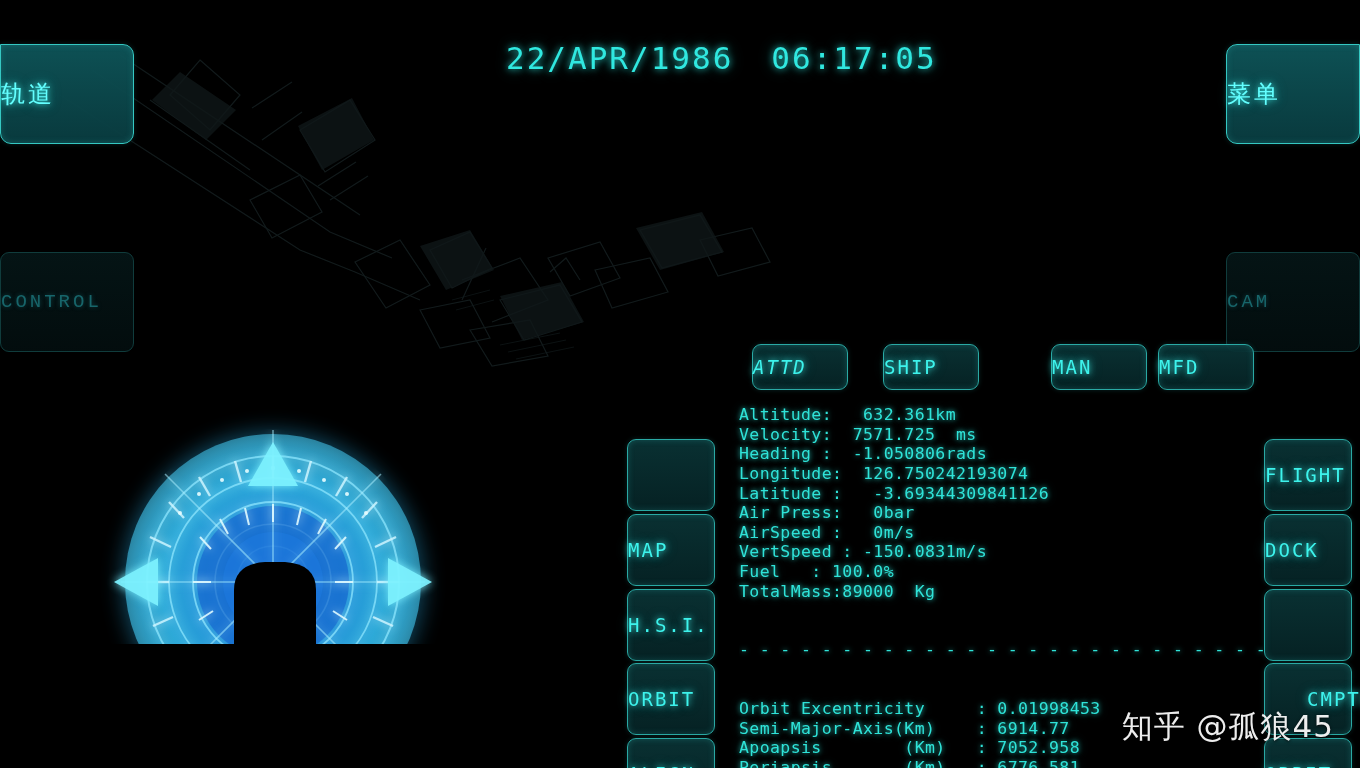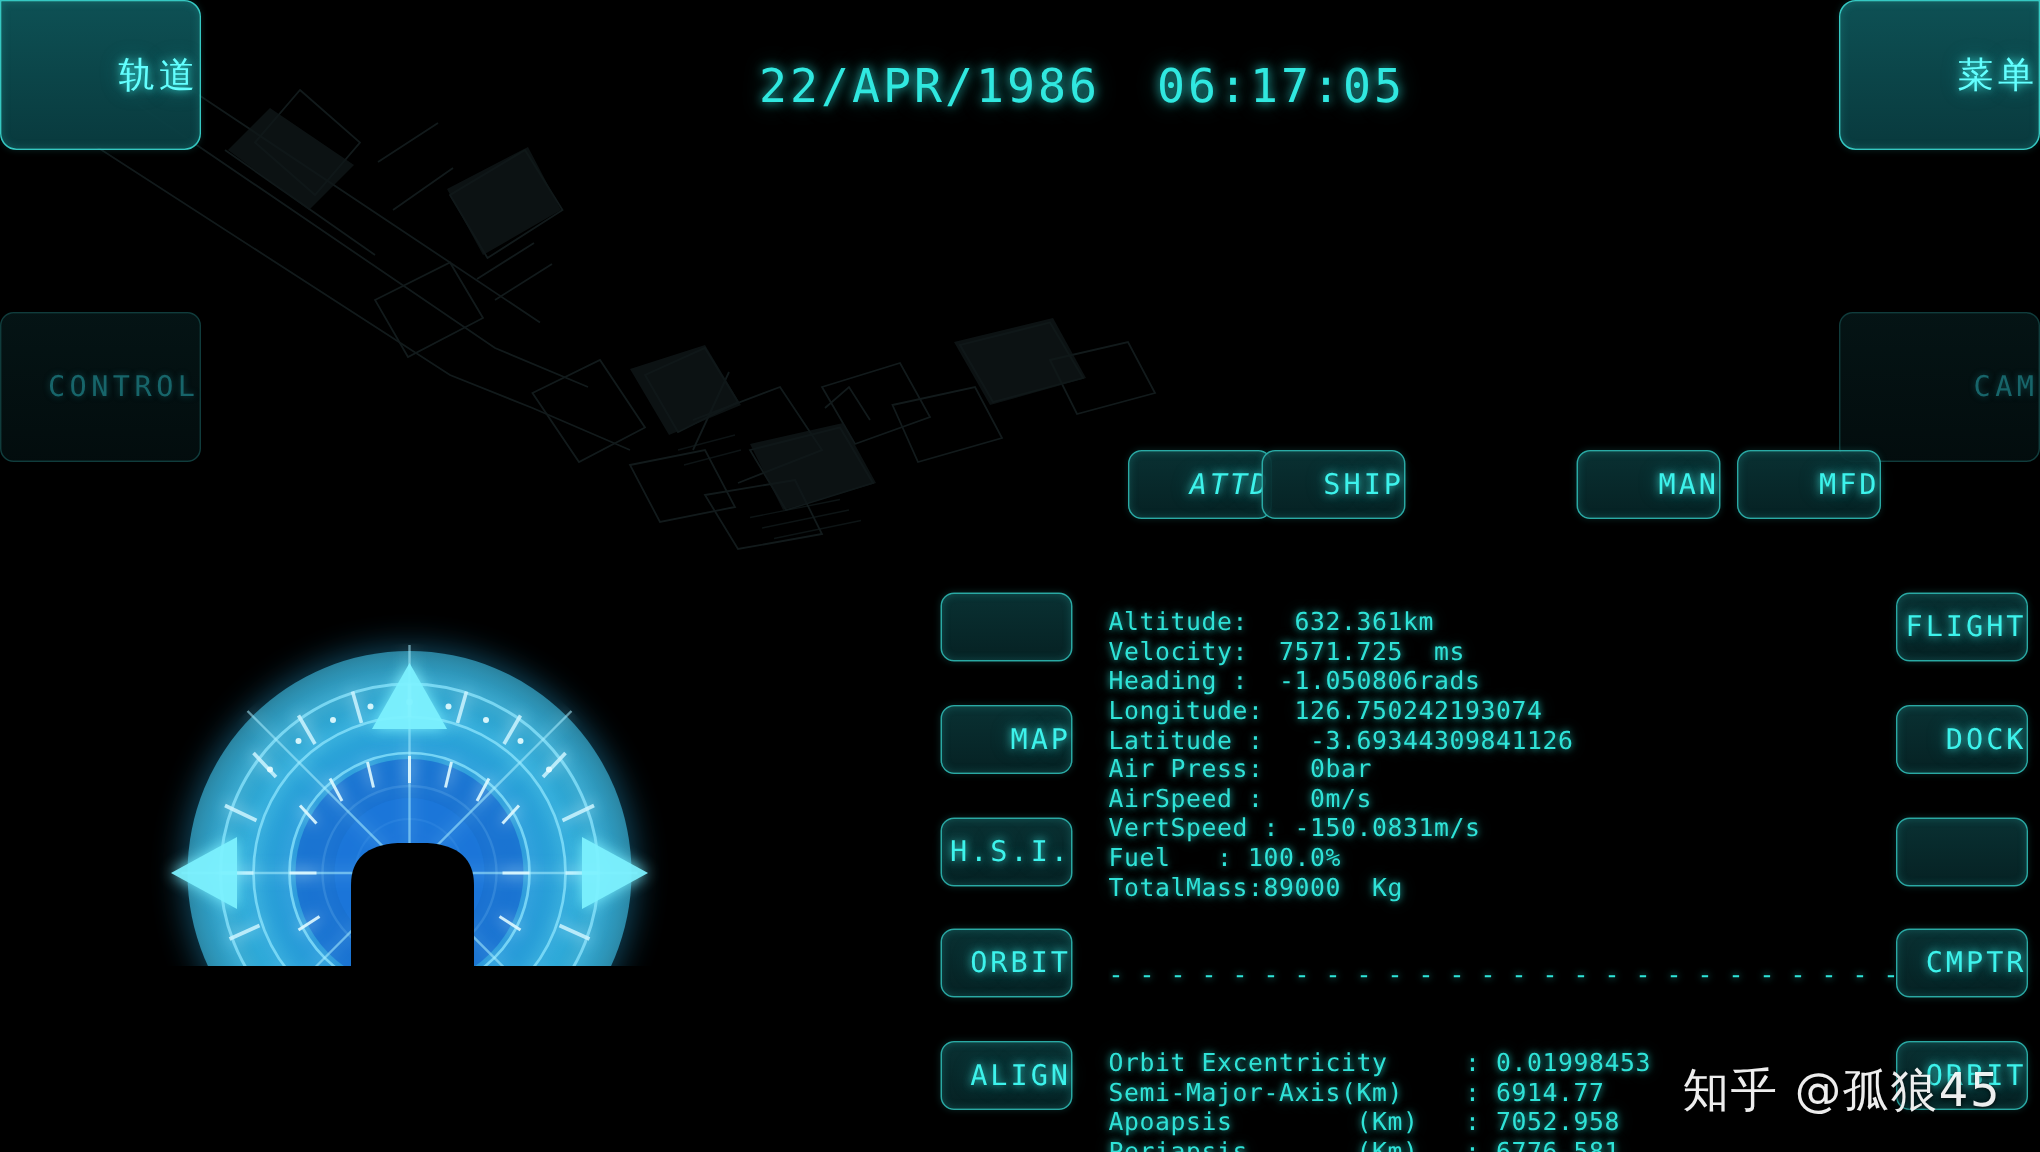--- a/index.html
+++ b/index.html
@@ -35,30 +35,31 @@
     font-size:31px;
     letter-spacing:2px;
     text-shadow:0 0 7px rgba(48,232,224,.85), 0 0 16px rgba(48,232,224,.35);
     white-space:pre;
   }
   .hud-clock .date { margin-right:38px; }
 
   
   .btn {
     position:absolute;
-    display:flex; align-items:center; justify-content:flex-end;
+    display:flex; align-items:center; justify-content:flex-start;
     border-radius:9px;
     border:1px solid #2aa9a4;
     background:linear-gradient(180deg, rgba(10,52,54,.93) 0%, rgba(6,36,38,.93) 100%);
     color:#3df3ec;
     font-size:19px;
     letter-spacing:2px;
     text-shadow:0 0 6px rgba(61,243,236,.9), 0 0 14px rgba(61,243,236,.35);
     box-shadow:0 0 6px rgba(42,169,164,.30) inset, 0 0 5px rgba(42,169,164,.22);
     user-select:none;
+    margin-top:44px;
   }
 
   
   .btn.corner {
     width:134px; height:100px;
     border-radius:11px;
     font-size:24px;
     letter-spacing:3px;
     font-family:"DejaVu Sans", sans-serif;
     background:linear-gradient(180deg, rgba(14,84,88,.96) 0%, rgba(9,60,64,.96) 100%);
@@ -71,27 +72,28 @@
   
   .btn.dim {
     width:134px; height:100px;
     font-size:19px;
     letter-spacing:3px;
     background:linear-gradient(180deg, rgba(5,22,23,.9) 0%, rgba(3,14,15,.9) 100%);
     border-color:#103c3c;
     color:#17656a;
     text-shadow:0 0 4px rgba(23,101,106,.6);
     box-shadow:none;
+    font-family:Liberation Mono, monospace;
   }
   .btn.dim.l { left:0; top:208px; }
   .btn.dim.r { right:0; top:208px; }
 
   
   .btn.top { width:96px; height:46px; top:300px; }
-  .btn.mfd-side { width:88px; height:46px; }
+  .btn.mfd-side { width:88px; height:72px; }
 
   
   .mfd-panel {
     position:absolute;
     left:739px; top:366px;
     width:524px;
     color:#2fe3d8;
     font-size:16.5px;
     line-height:19.6px;
     letter-spacing:.4px;
@@ -182,21 +184,21 @@
   <div class="btn dim l">
     <span>CONTROL</span>
   </div>
   <div class="btn dim r">
     <span>CAM</span>
   </div>
 
   <div class="btn top" style="left:752px;font-style:italic;">
     <span>ATTD</span>
   </div>
-  <div class="btn top" style="left:841px;padding-left:44px;">
+  <div class="btn top" style="left:883px;">
     <span>SHIP</span>
   </div>
   <div class="btn top" style="left:1051px;">
     <span>MAN</span>
   </div>
   <div class="btn top" style="left:1158px;">
     <span>MFD</span>
   </div>
 
   <div class="btn mfd-side" style="left:627px; top:395px;">

